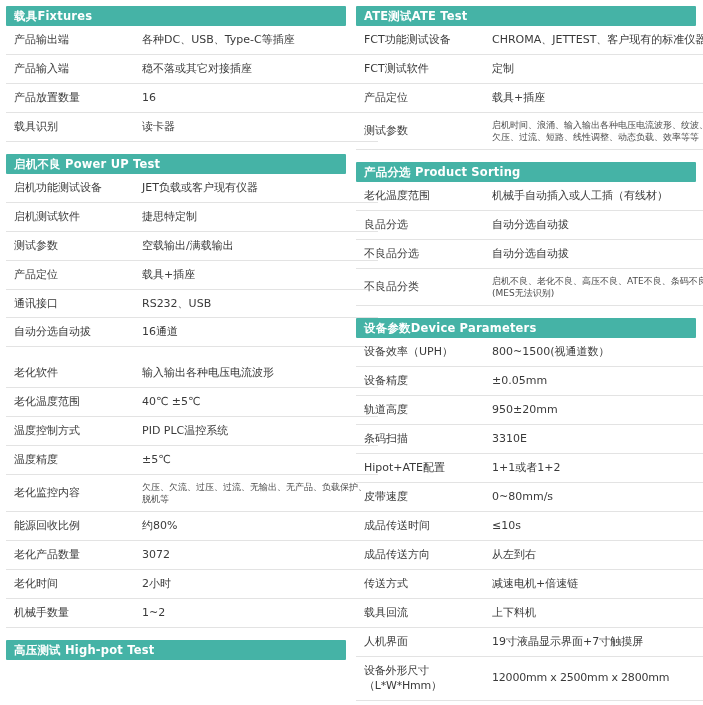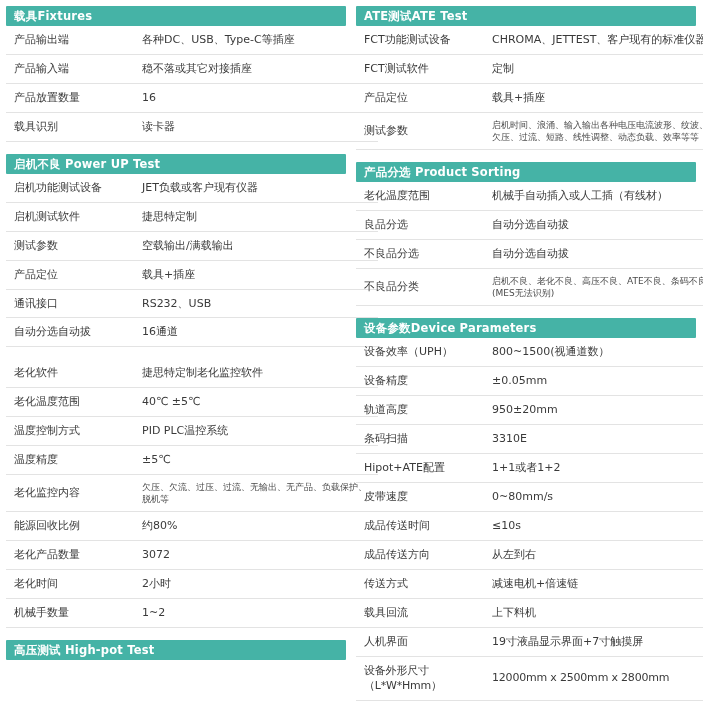--- a/index.html
+++ b/index.html
@@ -99,21 +99,21 @@
                 <td class="v">16通道</td>
               </tr>
             </tbody>
           </table>
         </div>
         <div class="block">
           <table>
             <tbody>
               <tr>
                 <td class="k">老化软件</td>
-                <td class="v">捷思特定制老化监控软件</td>
+                <td class="v">输入输出各种电压电流波形</td>
               </tr>
               <tr>
                 <td class="k">老化温度范围</td>
                 <td class="v">40℃ ±5℃</td>
               </tr>
               <tr>
                 <td class="k">温度控制方式</td>
                 <td class="v">PID PLC温控系统</td>
               </tr>
               <tr>

